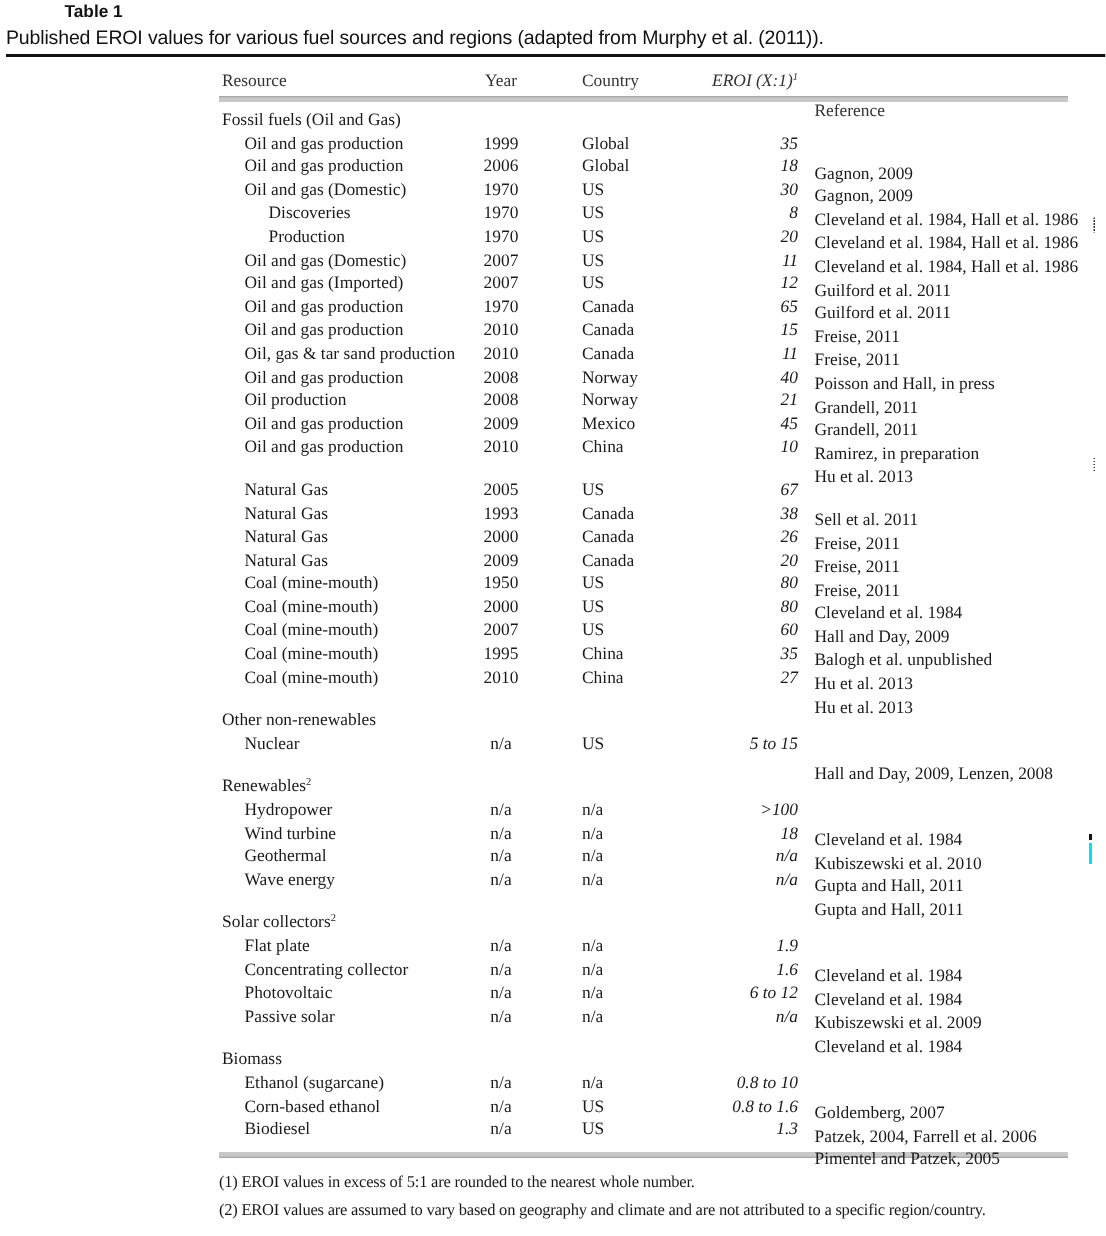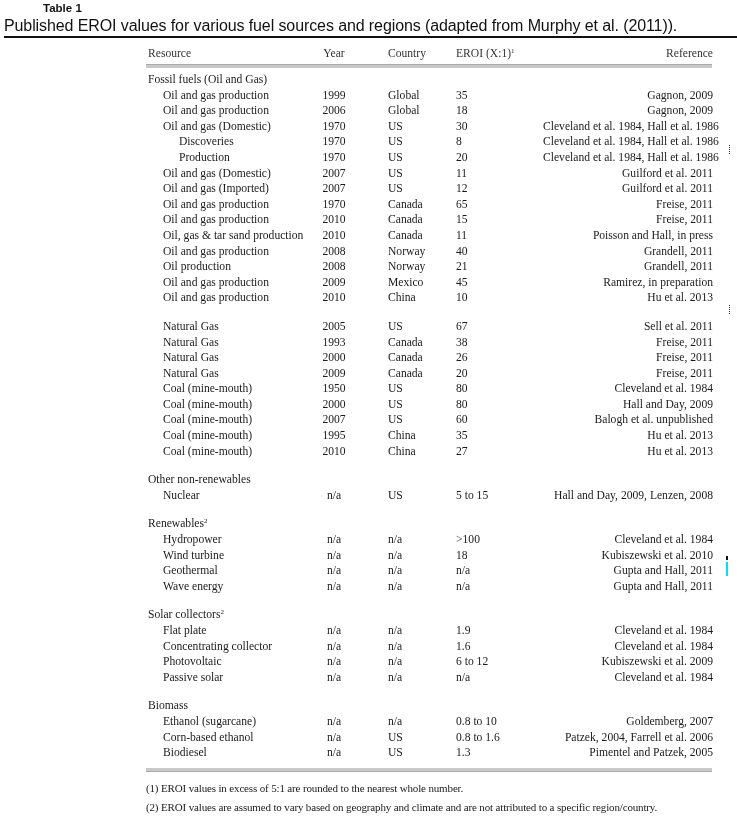--- a/index.html
+++ b/index.html
@@ -1,28 +1,28 @@
 <!DOCTYPE html>
 <html><head>
 <meta charset="utf-8">
 <style>
   html, body { margin: 0; padding: 0; background: #ffffff; }
   body { width: 737px; height: 824px; position: relative; overflow: hidden; color: #1a1a1a; }
   .caption-title { position: absolute; left: 4px; top: 2px; font-family: "Liberation Sans", sans-serif; font-weight: bold; font-size: 11.5px; color: #111; margin-left: 39px; }
-  .caption-text { position: absolute; left: 4px; top: 17px; font-family: "Liberation Sans", sans-serif; font-size: 16px; color: #111; letter-spacing: -0.1px; }
+  .caption-text { position: absolute; left: 4px; top: 17px; font-family: "Liberation Sans", sans-serif; font-size: 13px; color: #111; letter-spacing: -0.1px; }
   .top-rule { position: absolute; left: 4px; top: 36px; width: 733px; height: 2px; background: #111; }
   .table-wrap { position: absolute; left: 148px; top: 40px; width: 564px; font-family: "Liberation Serif", serif; font-size: 11.6px; }
   .hdr { position: relative; height: 24px; }
   .hdr-rule { height: 3px; background: #c8c8c8; border-top: 1px solid #aaa; margin-left: -2px; width: 566px; }
   .cell { position: absolute; white-space: nowrap; }
   .c-res { left: 0; }
   .c-year { left: 171px; width: 30px; text-align: center; }
   .c-country { left: 240px; width: 52px; text-align: left; }
-  .c-eroi { left: 308px; width: 62px; text-align: left; }
-  .c-ref { left: 395px; width: 170px; text-align: right; }
+  .c-eroi { left: 322px; width: 62px; text-align: right; font-style: italic; }
+  .c-ref { left: 395px; width: 170px; text-align: left; margin-top: 20px; }
   .hdr .cell { top: 7px; color: #333; }
   .row { position: relative; height: 15.6px; }
   .group-row { position: relative; height: 15.6px; }
   .group-gap { height: 13px; }
   .indent1 { padding-left: 15px; }
   .indent2 { padding-left: 31px; }
   sup { font-size: 7px; vertical-align: 4px; line-height: 0; }
   .bottom-rule { height: 3px; background: #c8c8c8; border-bottom: 1px solid #aaa; margin-left: -2px; width: 566px; margin-top: 6px; }
   .footnotes { position: absolute; left: 146px; top: 782px; font-family: "Liberation Serif", serif; font-size: 11px; color: #1a1a1a; }
   .footnote { height: 19px; white-space: nowrap; letter-spacing: -0.15px; }

